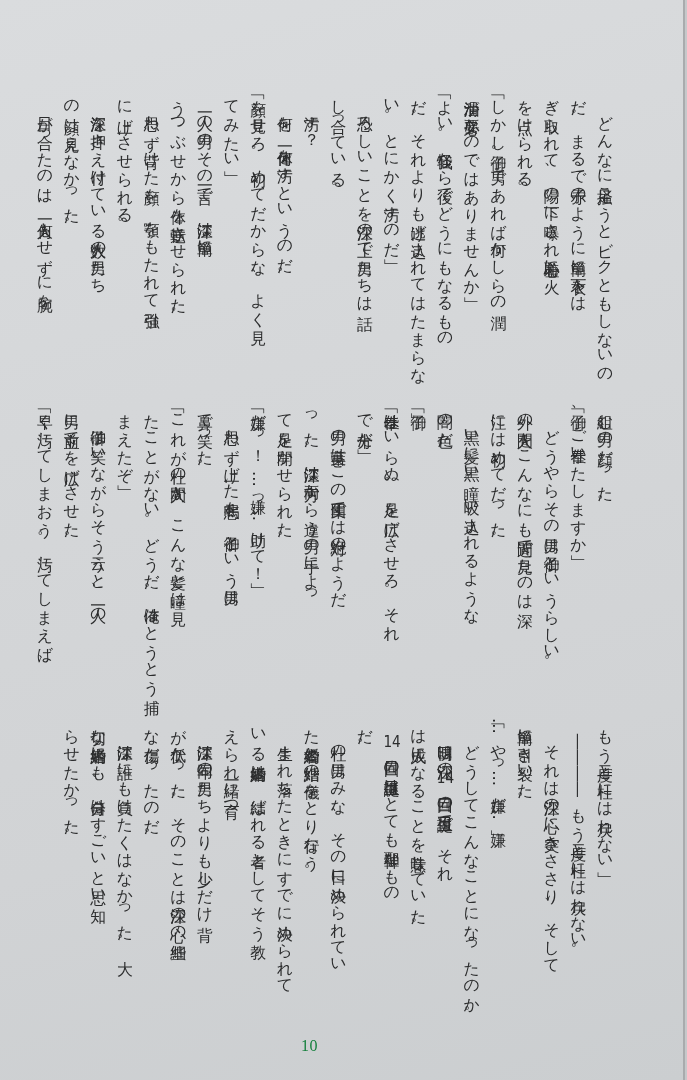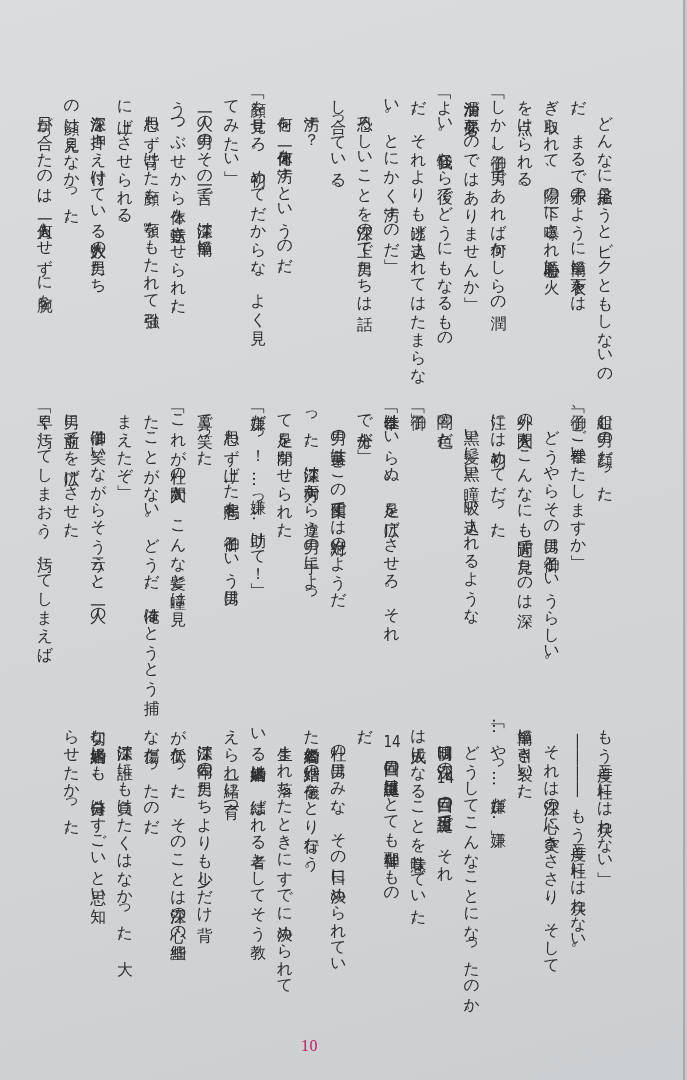--- a/index.html
+++ b/index.html
@@ -59,21 +59,21 @@
     .tcy {
       text-combine-upright: all;
       -webkit-text-combine: horizontal;
     }
     .page-number {
       position: absolute;
       left: 301px;
       top: 1037px;
       font-family: "Liberation Serif", serif;
       font-size: 16px;
-      color: #be185d;
+      color: #15803d;
       letter-spacing: 0.5px;
     }
   </style>
 </head>
 <body>
 
 <div class="page">
 
   <div class="tier tier-upper">
     <div class="vcol">　どんなに足掻こうとビクともしないの</div>

